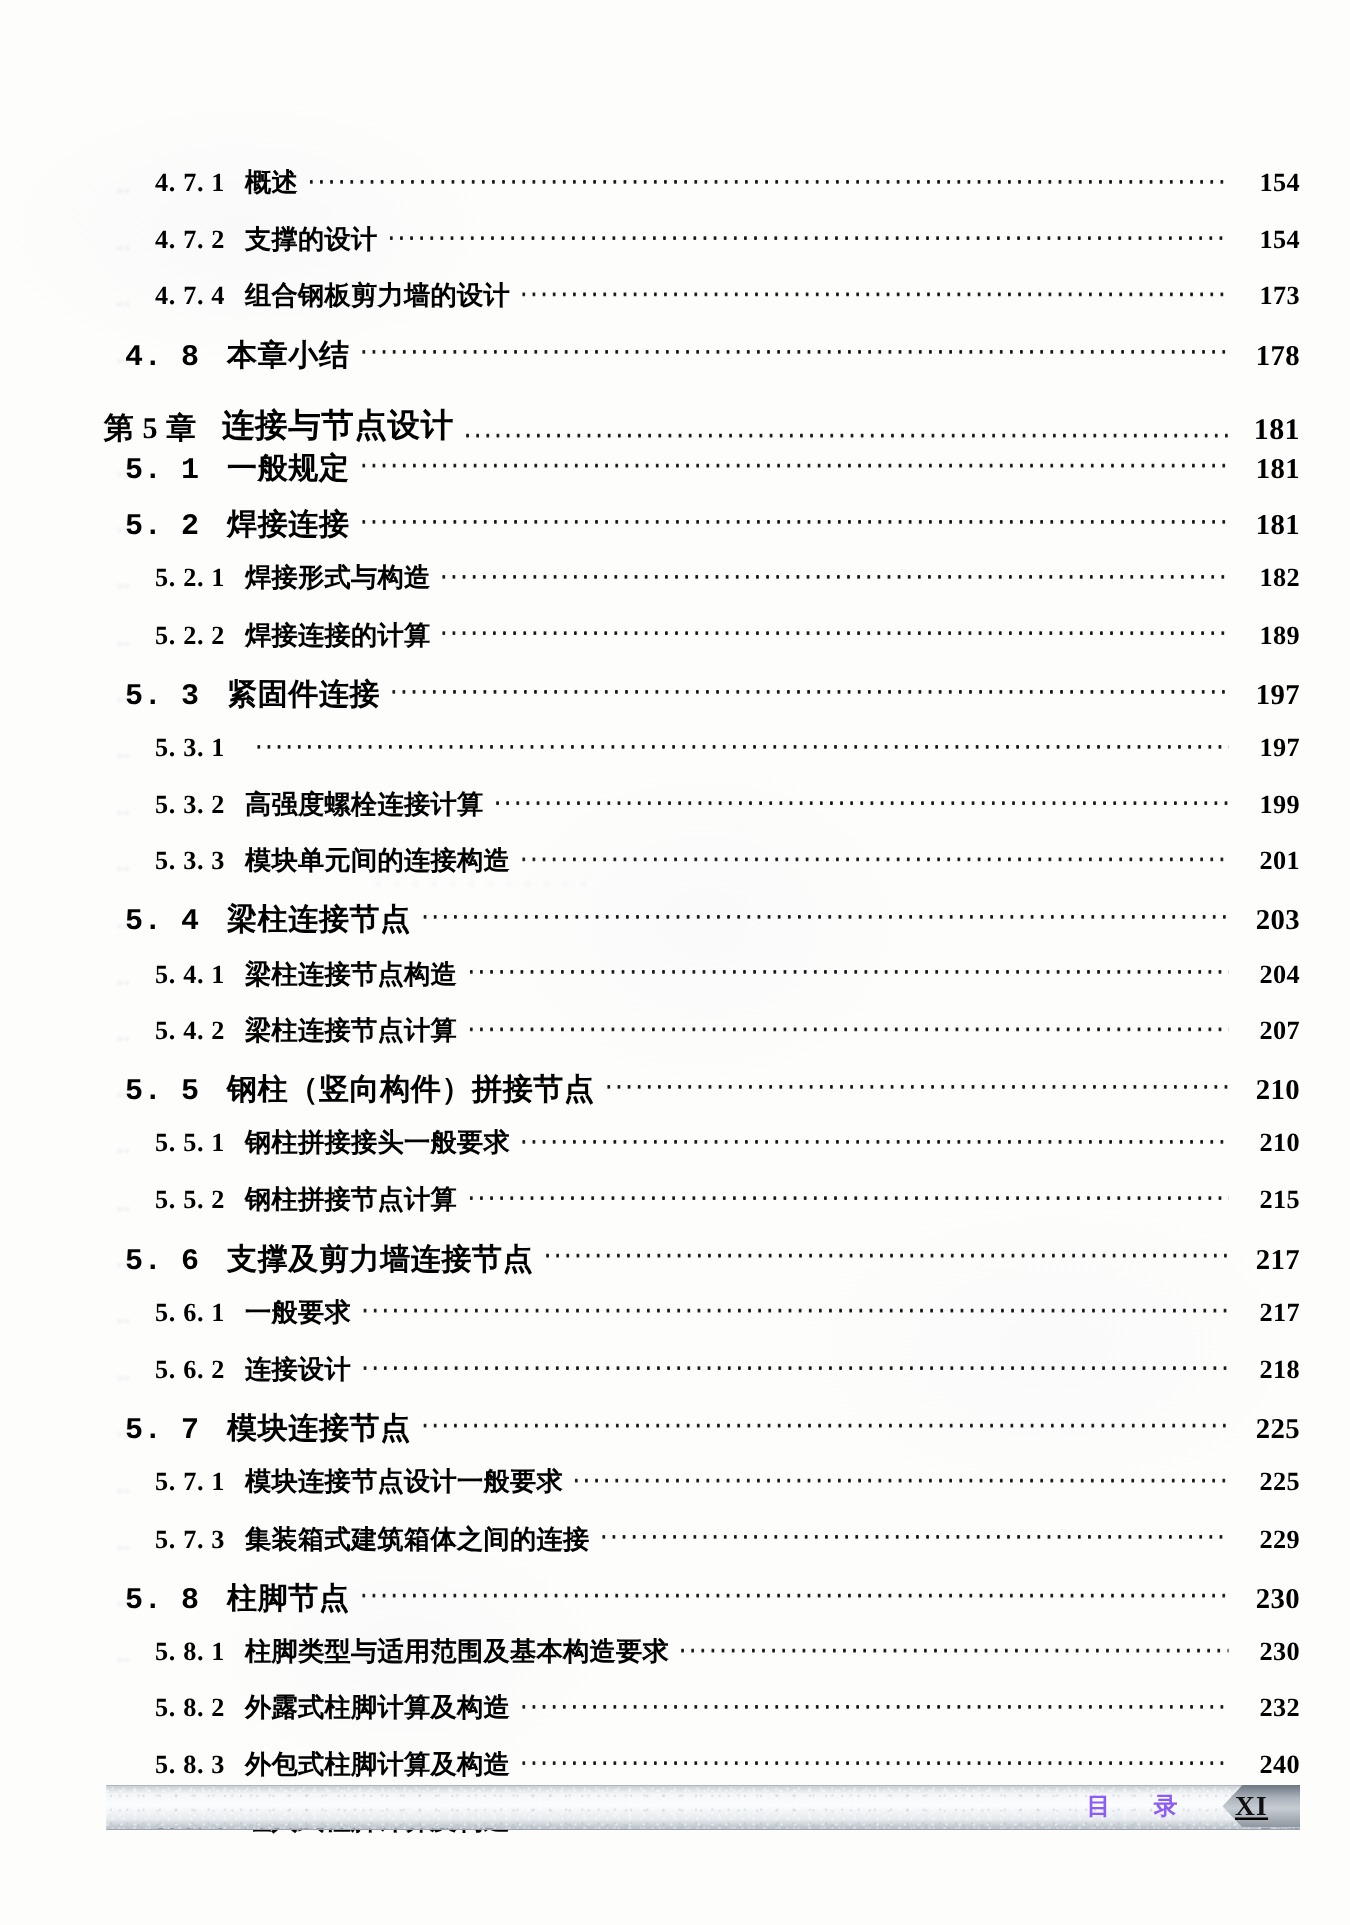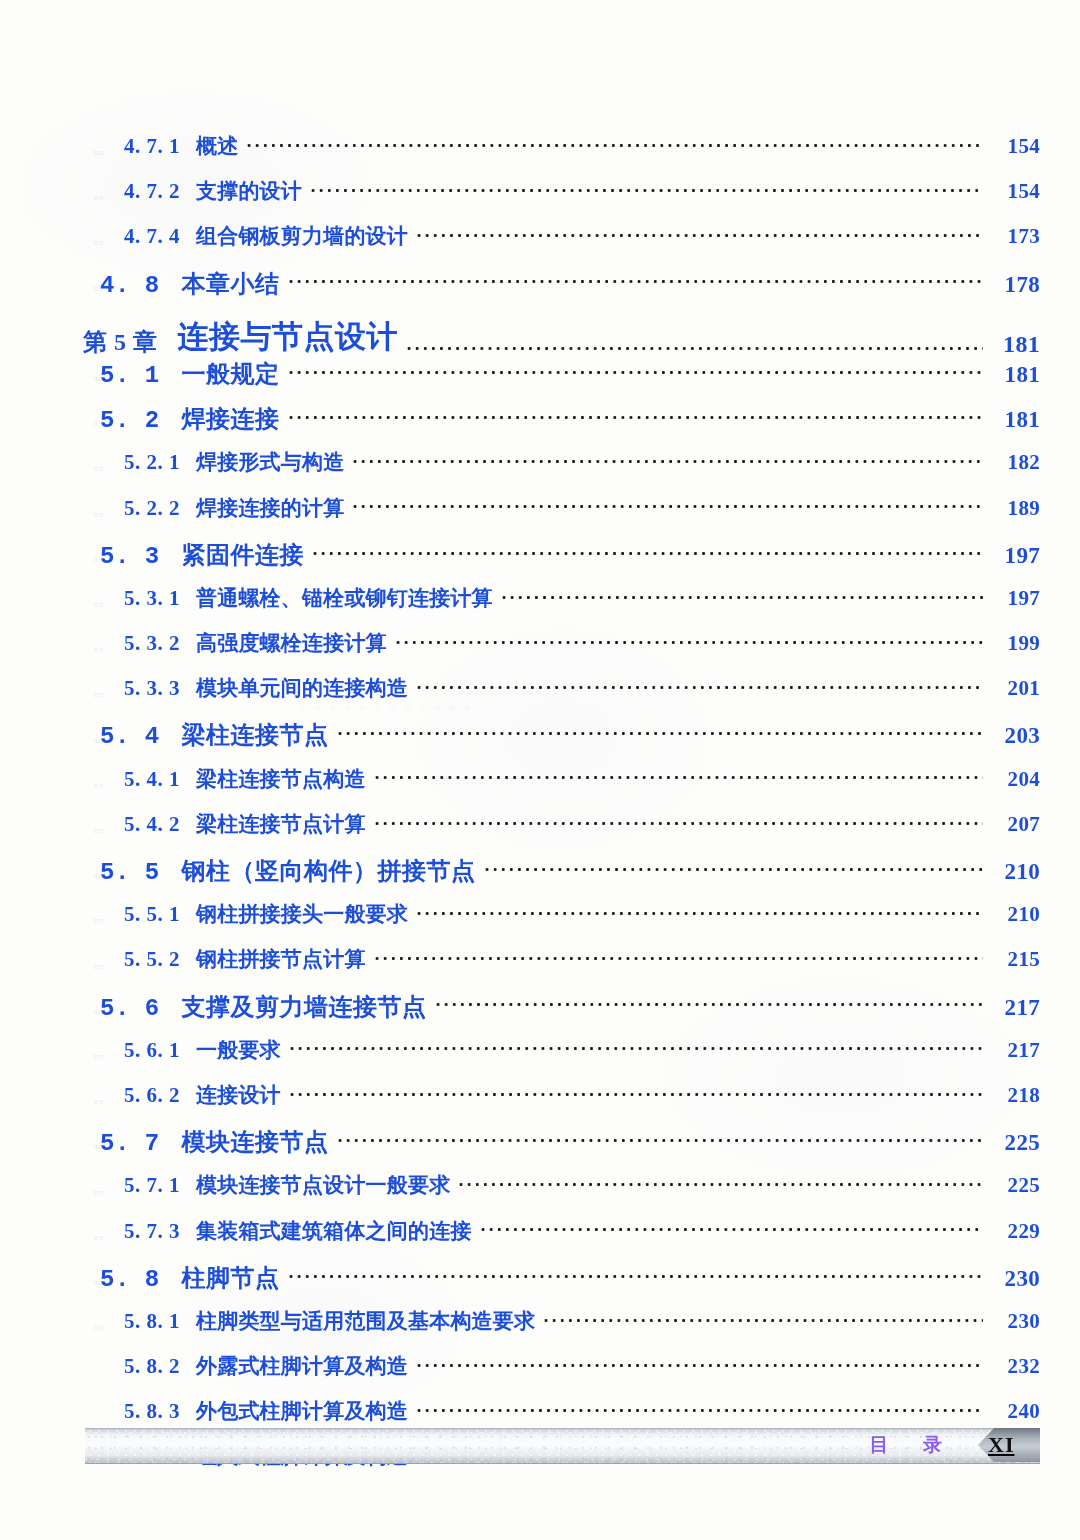--- a/index.html
+++ b/index.html
@@ -62,21 +62,21 @@
     position: absolute;
     left: 0;
     top: 132px;
     width: 1080px;
   }
 
   .toc-row {
     display: flex;
     align-items: baseline;
     height: 45.2px;
-    color: #1d4ed8;
+    color: #000000;
     white-space: nowrap;
   }
 
   .num {
     flex: 0 0 auto;
     font-family: "Liberation Serif", "DejaVu Serif", serif;
     font-weight: bold;
     letter-spacing: 0.5px;
   }
   .title {
@@ -107,21 +107,21 @@
     font-family: "Liberation Serif", "DejaVu Serif", serif;
     font-weight: bold;
     text-align: right;
     min-width: 52px;
     letter-spacing: 0.3px;
   }
 
   
   .lvl-chapter { padding-left: 83px; padding-right: 40px; font-size: 24px; align-items: flex-end; }
   .lvl-chapter .num   { font-size: 24px; margin-right: 20px; }
-  .lvl-chapter .title { font-size: 31px; letter-spacing: 0.5px; }
+  .lvl-chapter .title { font-size: 26px; letter-spacing: 0.5px; }
   .lvl-chapter .pg    { font-size: 24px; }
 
   .lvl-2 { padding-left: 100px; padding-right: 40px; font-size: 24px; }
   .lvl-2 .num   { font-size: 24px; margin-right: 22px; min-width: 44px; font-family: Liberation Mono, monospace; }
   .lvl-2 .title { font-size: 24px; letter-spacing: 0.5px; }
   .lvl-2 .pg    { font-size: 23px; }
 
   .lvl-3 { padding-left: 124px; padding-right: 40px; font-size: 21px; }
   .lvl-3 .num   { font-size: 21px; margin-right: 16px; min-width: 56px; }
   .lvl-3 .title { font-size: 21px; letter-spacing: 0.2px; }
@@ -294,21 +294,20 @@
         <span class="pg">189</span>
       </div>
       <div class="toc-row lvl-2">
         <span class="num">5. 3</span>
         <span class="title">紧固件连接</span>
         <span class="leader"></span>
         <span class="pg">197</span>
       </div>
       <div class="toc-row lvl-3">
         <span class="num">5. 3. 1</span>
-        <span class="title">普通螺栓、锚栓或铆钉连接计算</span>
         <span class="leader"></span>
         <span class="pg">197</span>
       </div>
       <div class="toc-row lvl-3">
         <span class="num">5. 3. 2</span>
         <span class="title">高强度螺栓连接计算</span>
         <span class="leader"></span>
         <span class="pg">199</span>
       </div>
       <div class="toc-row lvl-3">

